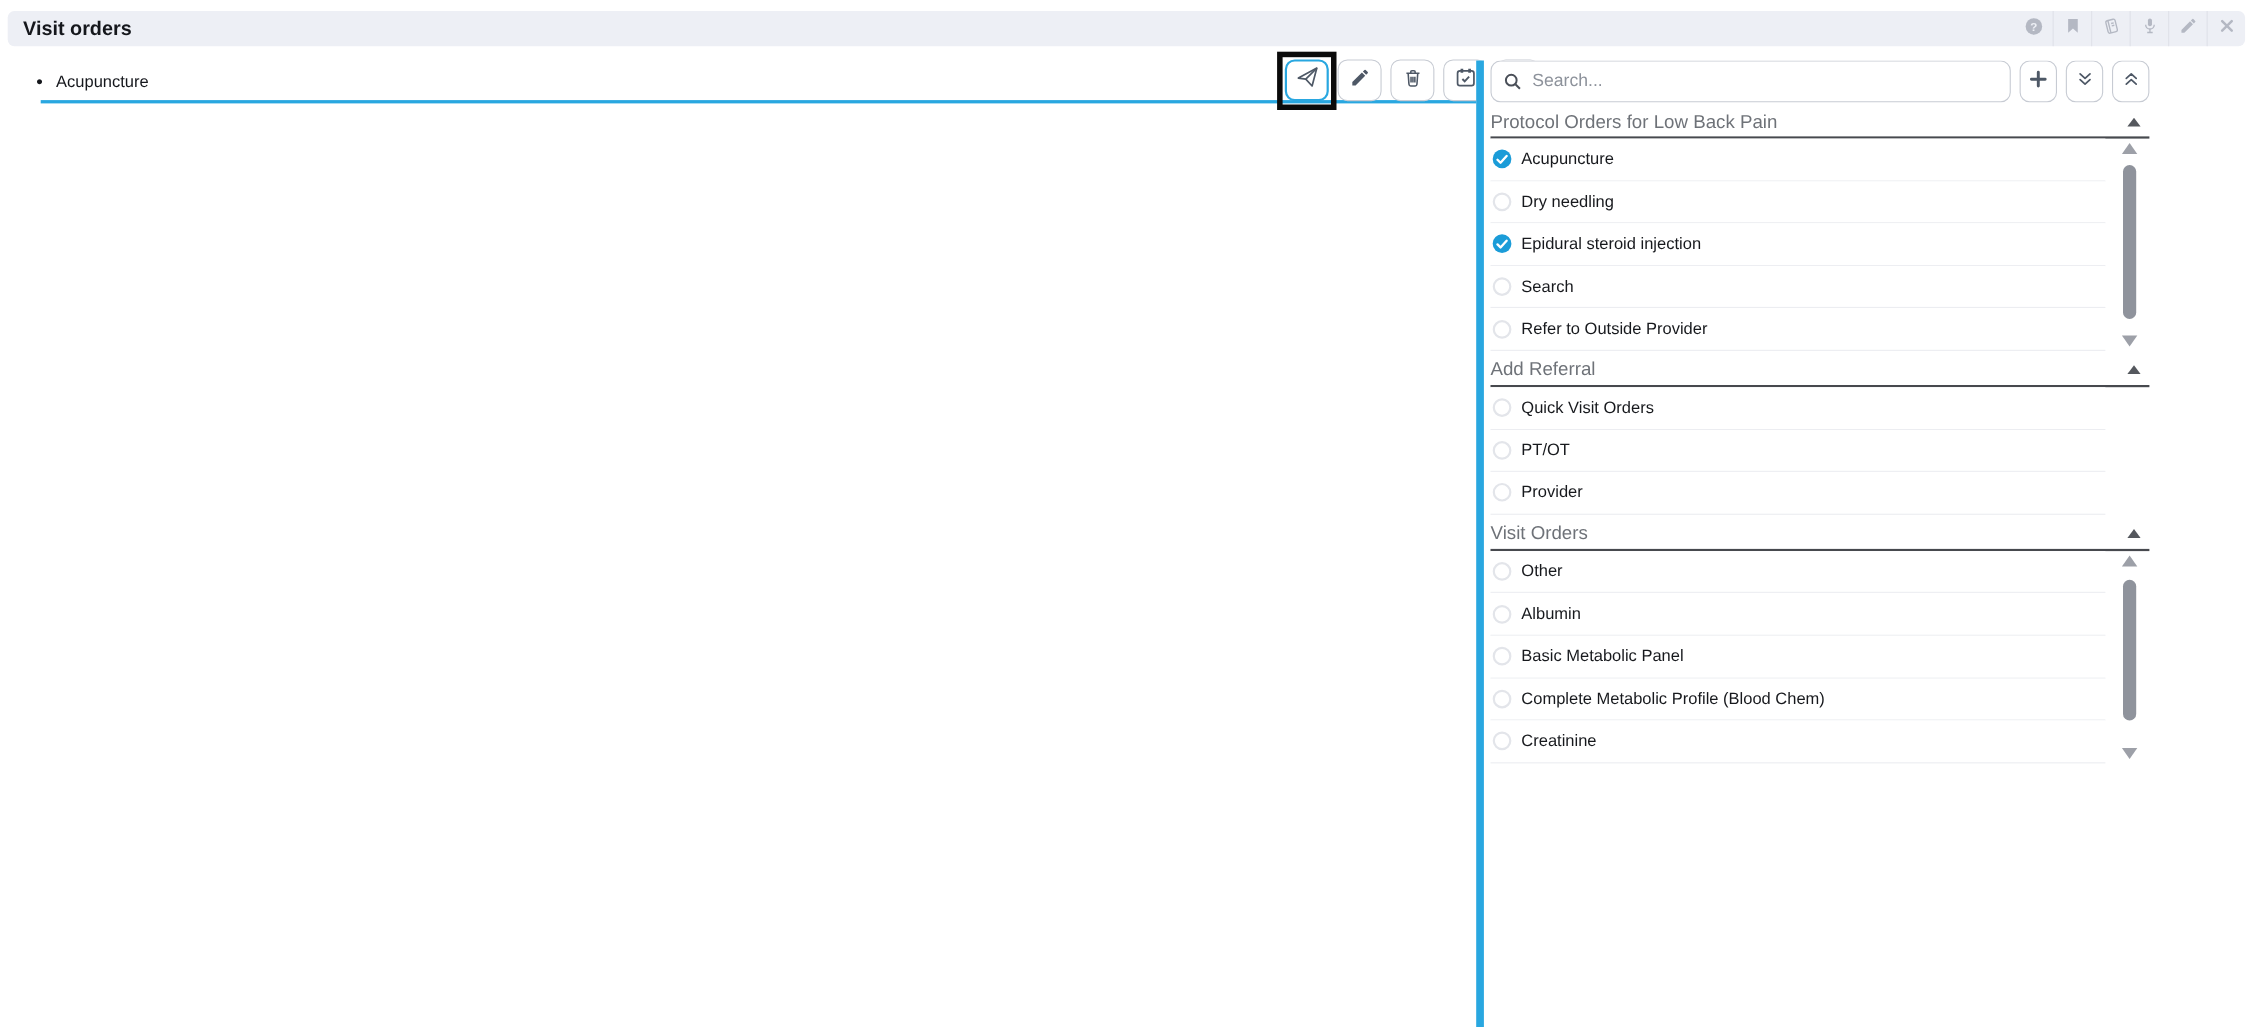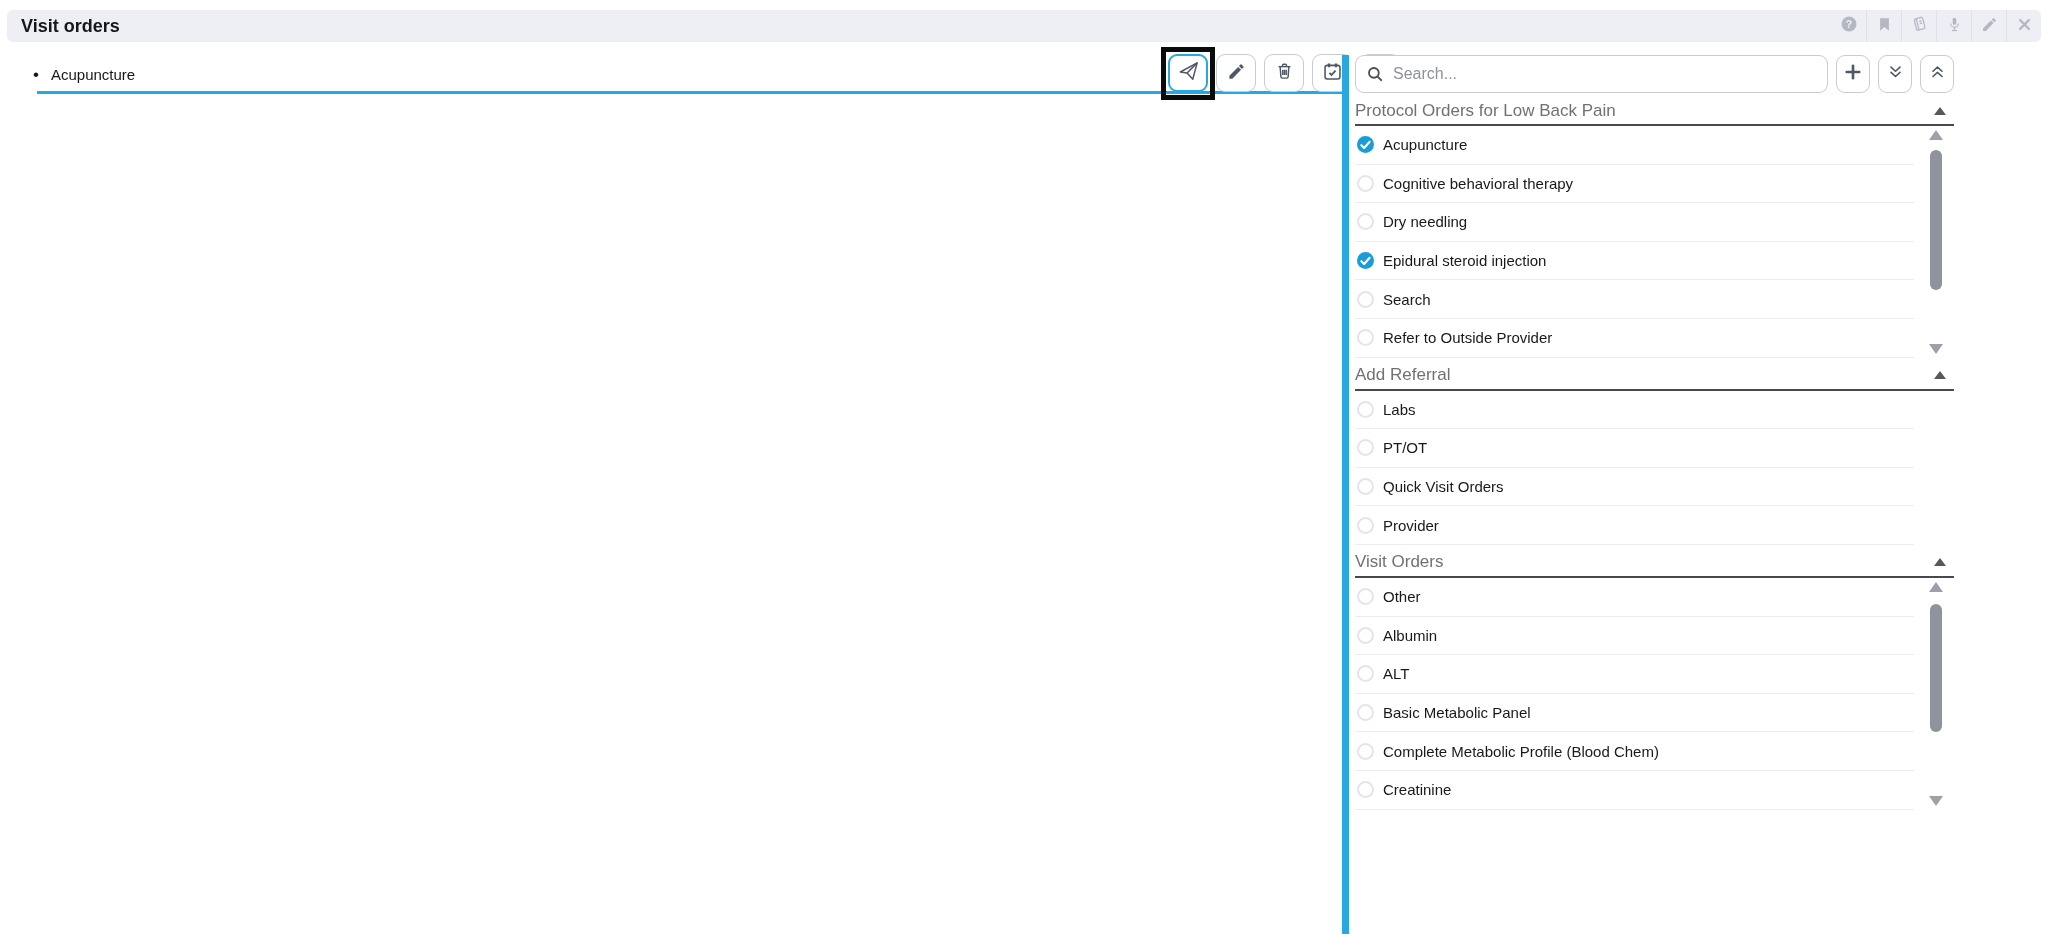--- a/index.html
+++ b/index.html
@@ -280,24 +280,20 @@
     <div class="prow">
       <span class="radio checked">
           <svg width="11" height="10" viewBox="0 0 12 10" fill="none" stroke="#fff" stroke-width="2.3" stroke-linecap="round" stroke-linejoin="round">
             <path d="M1.5 5.2l3 3 6-6.7"></path>
           </svg>
         </span>
       <span class="prow-label">Acupuncture</span>
     </div>
     <div class="prow">
       <span class="radio"></span>
-      <span class="prow-label">Cognitive behavioral therapy</span>
-    </div>
-    <div class="prow">
-      <span class="radio"></span>
       <span class="prow-label">Dry needling</span>
     </div>
     <div class="prow">
       <span class="radio checked">
           <svg width="11" height="10" viewBox="0 0 12 10" fill="none" stroke="#fff" stroke-width="2.3" stroke-linecap="round" stroke-linejoin="round">
             <path d="M1.5 5.2l3 3 6-6.7"></path>
           </svg>
         </span>
       <span class="prow-label">Epidural steroid injection</span>
     </div>
@@ -316,52 +312,44 @@
     </div>
   </div>
 
   <div class="section-header">
     <span class="section-title">Add Referral</span>
     <span class="tri-up"></span>
   </div>
   <div class="plist">
     <div class="prow">
       <span class="radio"></span>
-      <span class="prow-label">Labs</span>
+      <span class="prow-label">Quick Visit Orders</span>
     </div>
     <div class="prow">
       <span class="radio"></span>
       <span class="prow-label">PT/OT</span>
-    </div>
-    <div class="prow">
-      <span class="radio"></span>
-      <span class="prow-label">Quick Visit Orders</span>
     </div>
     <div class="prow">
       <span class="radio"></span>
       <span class="prow-label">Provider</span>
     </div>
   </div>
 
   <div class="section-header">
     <span class="section-title">Visit Orders</span>
     <span class="tri-up"></span>
   </div>
   <div class="plist">
     <div class="prow">
       <span class="radio"></span>
       <span class="prow-label">Other</span>
     </div>
     <div class="prow">
       <span class="radio"></span>
       <span class="prow-label">Albumin</span>
-    </div>
-    <div class="prow">
-      <span class="radio"></span>
-      <span class="prow-label">ALT</span>
     </div>
     <div class="prow">
       <span class="radio"></span>
       <span class="prow-label">Basic Metabolic Panel</span>
     </div>
     <div class="prow">
       <span class="radio"></span>
       <span class="prow-label">Complete Metabolic Profile (Blood Chem)</span>
     </div>
     <div class="prow">

